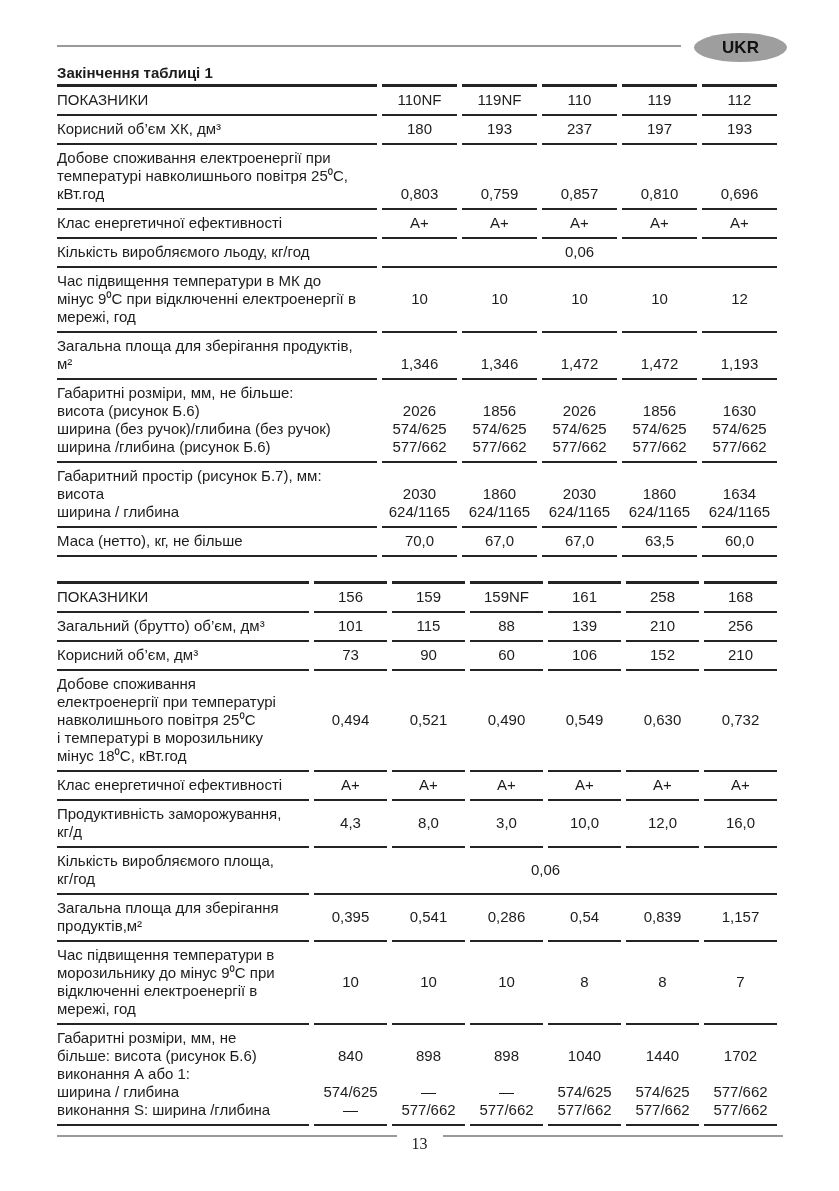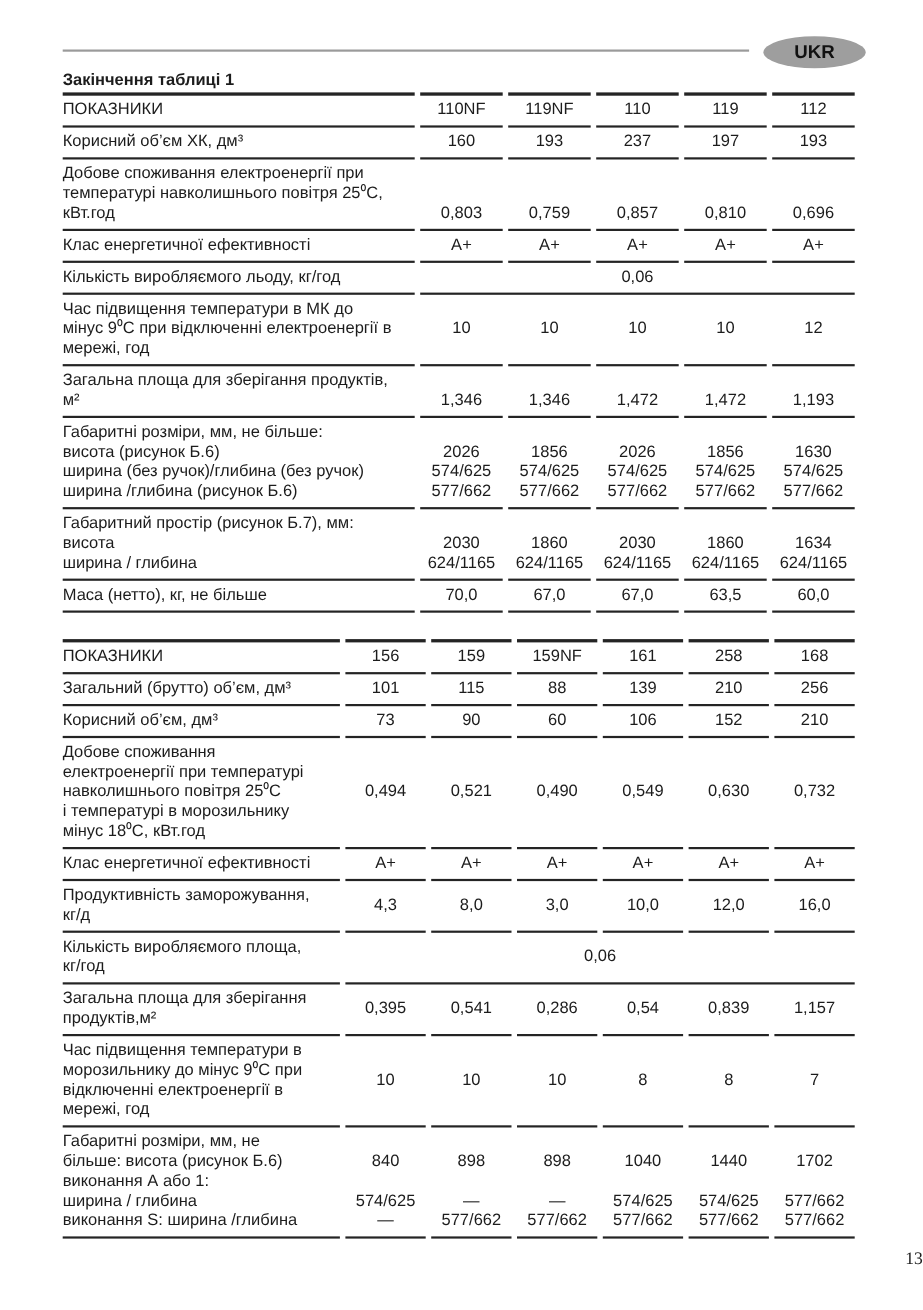--- a/index.html
+++ b/index.html
@@ -26,21 +26,21 @@
   th,td{border-bottom:2px solid #242424;padding:4px 0 5px;}
   th{border-top:3px solid #242424;font-weight:normal;text-align:center;vertical-align:middle;}
   th.lbl{text-align:left;}
   td.lbl{text-align:left;vertical-align:top;}
   td.val{text-align:center;vertical-align:middle;}
   tr.vbottom td.val{vertical-align:bottom;}
   td.val.top{vertical-align:top;}
   .ln{white-space:nowrap;}
   .footer{
     position:absolute;top:1135px;left:0;width:839px;height:20px;
-    display:flex;align-items:flex-end;justify-content:center;gap:15px;flex-direction:column;
+    display:flex;align-items:flex-start;justify-content:center;gap:15px;
   }
   .fline{height:2px;background:#9a9a9a;width:340px;}
   .pageno{font-family:"Liberation Serif",serif;font-size:16px;color:#222;}
 </style>
 </head>
 <body>
 
 <div class="page">
 
   <div class="rule-top"></div>
@@ -68,21 +68,21 @@
           <th>110</th>
           <th>119</th>
           <th>112</th>
         </tr>
       </thead>
       <tbody>
         <tr>
           <td class="lbl">
             <div class="ln">Корисний об’єм ХК, дм³</div>
           </td>
-          <td class="val">160</td>
+          <td class="val">180</td>
           <td class="val">193</td>
           <td class="val">237</td>
           <td class="val">197</td>
           <td class="val">193</td>
         </tr>
         <tr class="vbottom">
           <td class="lbl">
             <div class="ln">Добове споживання електроенергії при</div>
             <div class="ln">температурі навколишнього повітря 25⁰С,</div>
             <div class="ln">кВт.год</div>

